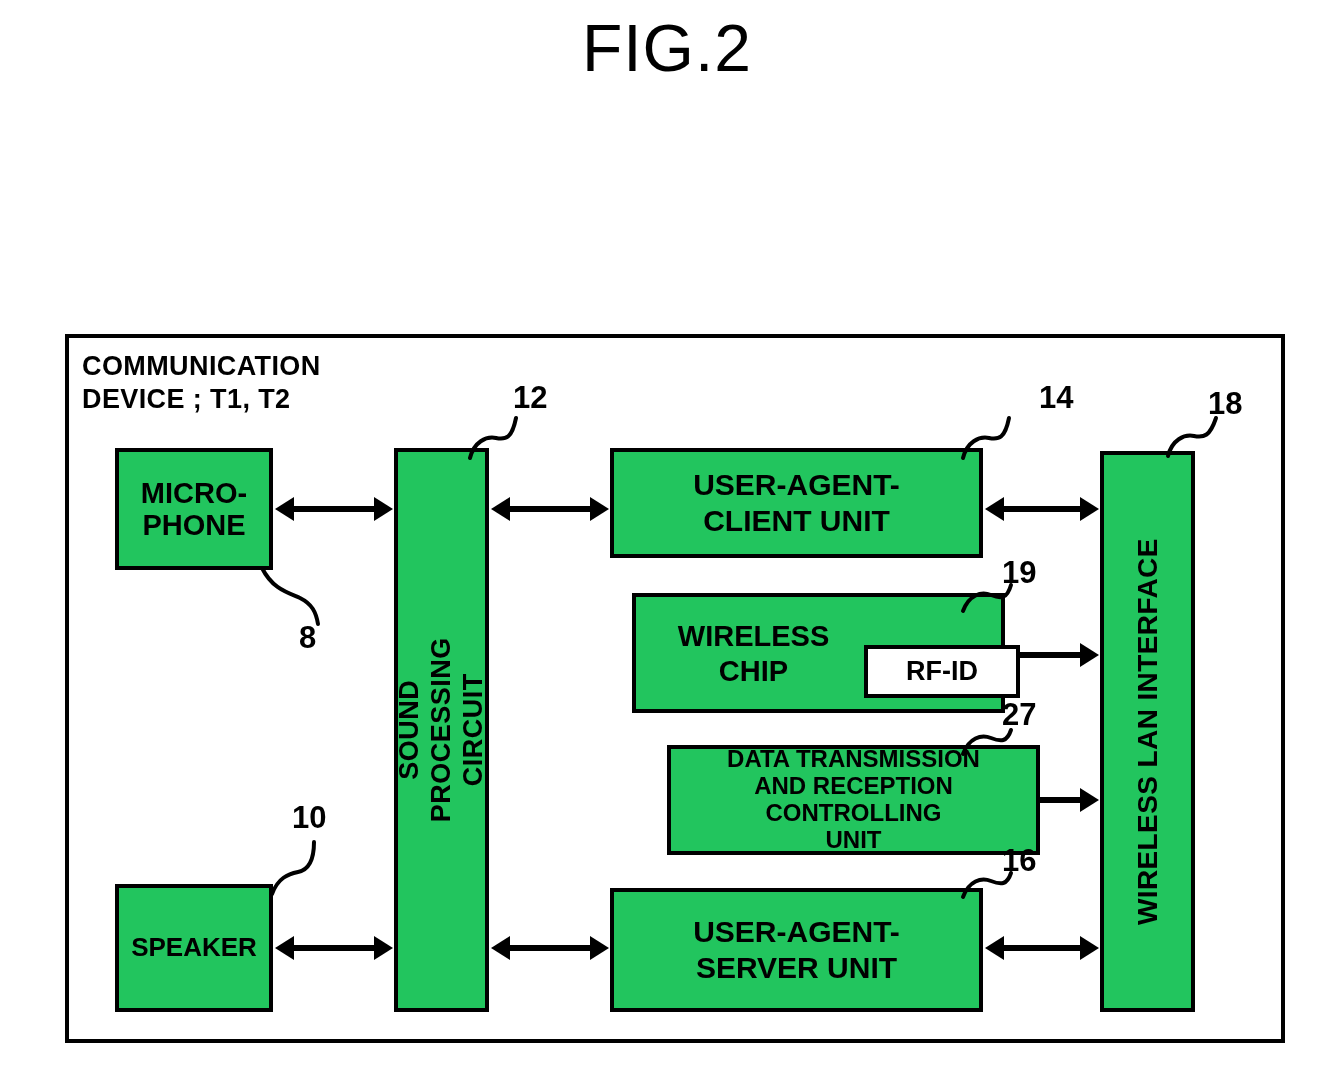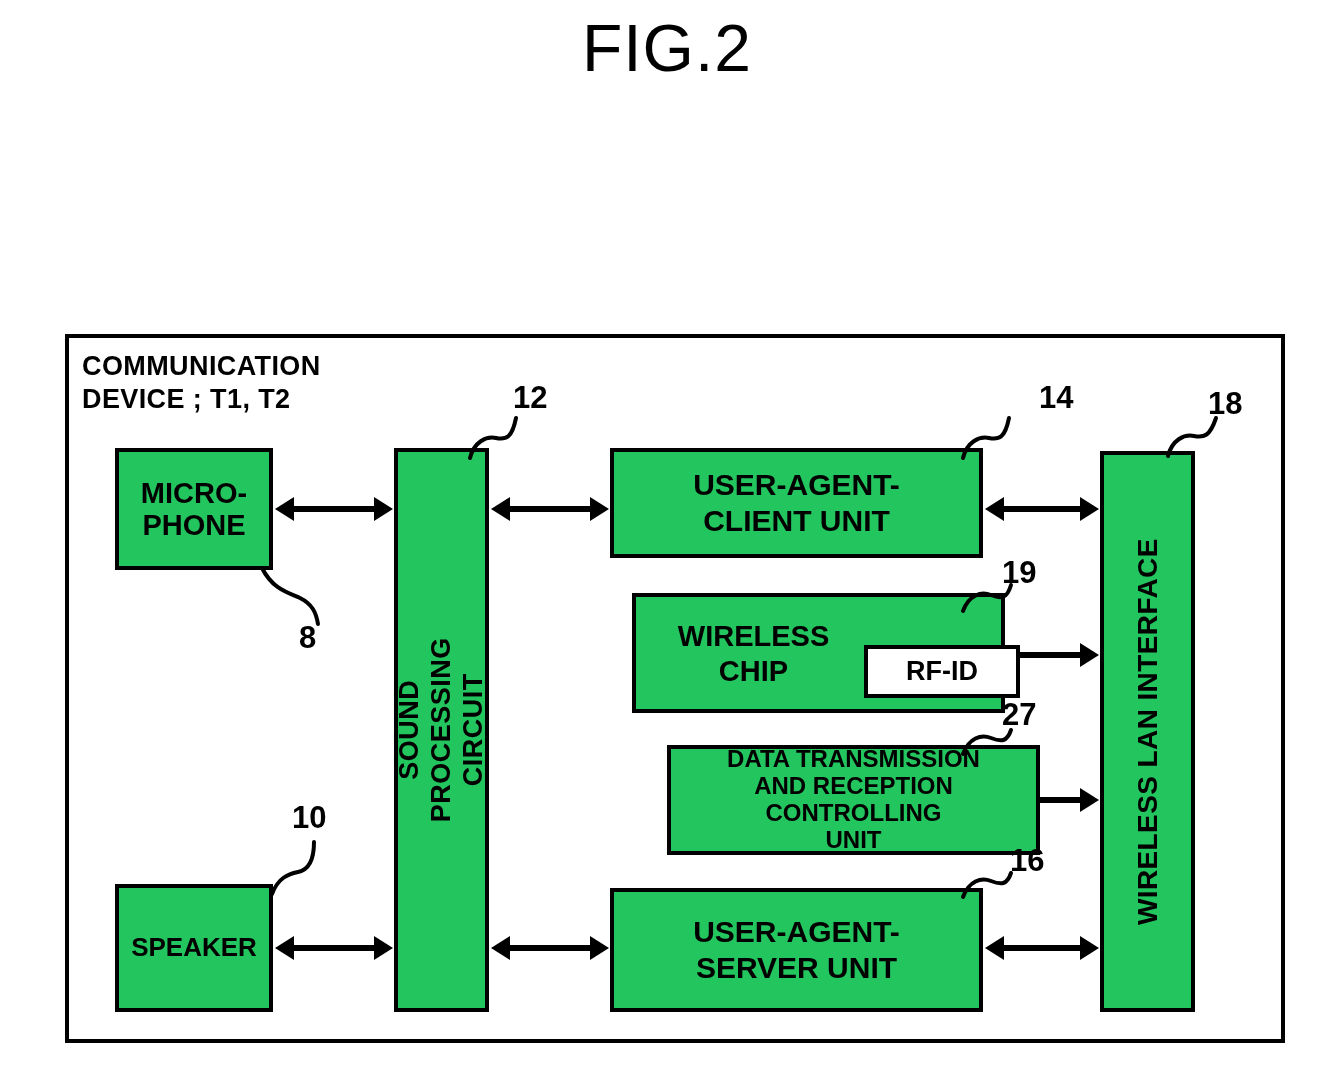--- a/index.html
+++ b/index.html
@@ -276,21 +276,21 @@
   <span class="ref-num" style="left:1002px; top:555px;">19</span>
   <svg class="leader" style="left:955px; top:585px; width:78px; height:42px;" viewBox="0 0 78 42">
     <path d="M8 26 C 14 10, 26 6, 36 10 C 46 14, 52 14, 56 0"></path>
   </svg>
 
   <span class="ref-num" style="left:1002px; top:697px;">27</span>
   <svg class="leader" style="left:955px; top:730px; width:78px; height:42px;" viewBox="0 0 78 42">
     <path d="M8 24 C 14 8, 26 4, 36 8 C 46 12, 52 12, 56 0"></path>
   </svg>
 
-  <span class="ref-num" style="left:1002px; top:843px;margin-left:8px;">16</span>
+  <span class="ref-num" style="left:1002px; top:843px;">16</span>
   <svg class="leader" style="left:955px; top:873px; width:78px; height:42px;" viewBox="0 0 78 42">
     <path d="M8 24 C 14 8, 26 4, 36 8 C 46 12, 52 12, 56 0"></path>
   </svg>
 
   <span class="ref-num" style="left:1208px; top:378px;margin-top:8px;">18</span>
   <svg class="leader" style="left:1160px; top:414px; width:80px; height:46px;" viewBox="0 0 80 46">
     <path d="M8 42 C 12 26, 24 20, 34 22 C 44 24, 50 22, 56 4"></path>
   </svg>
 
 </div>

